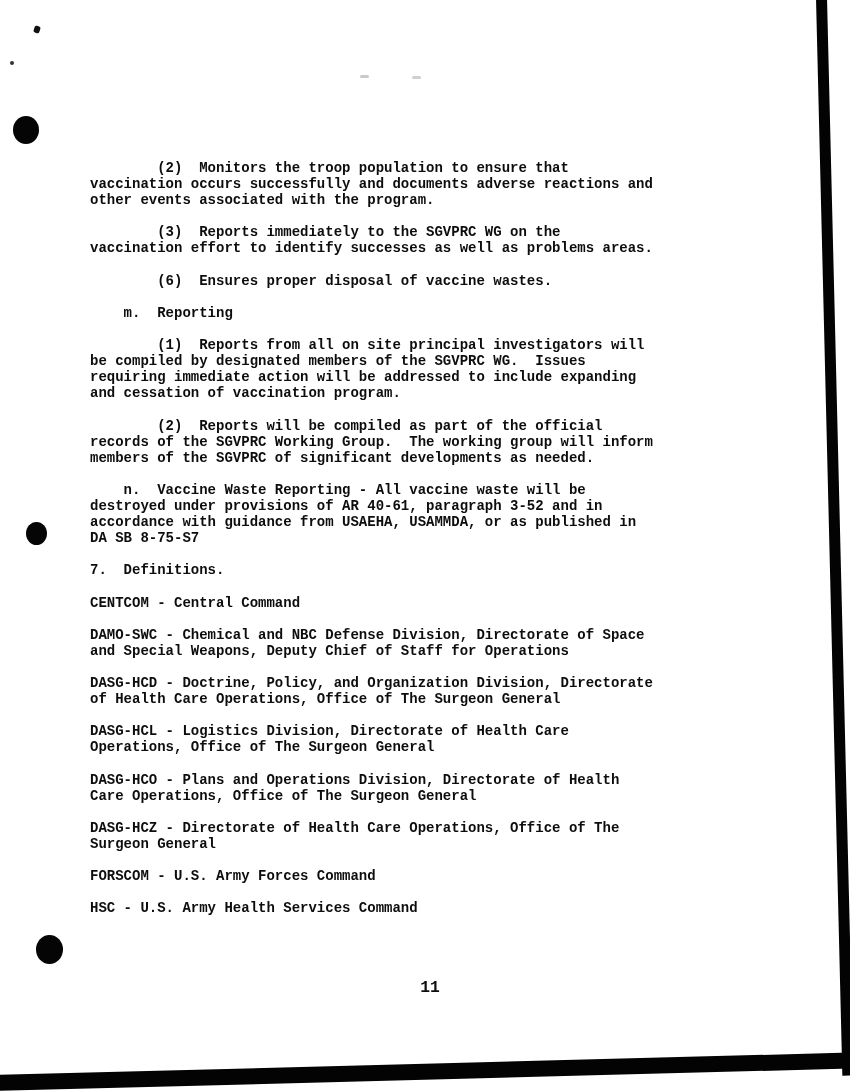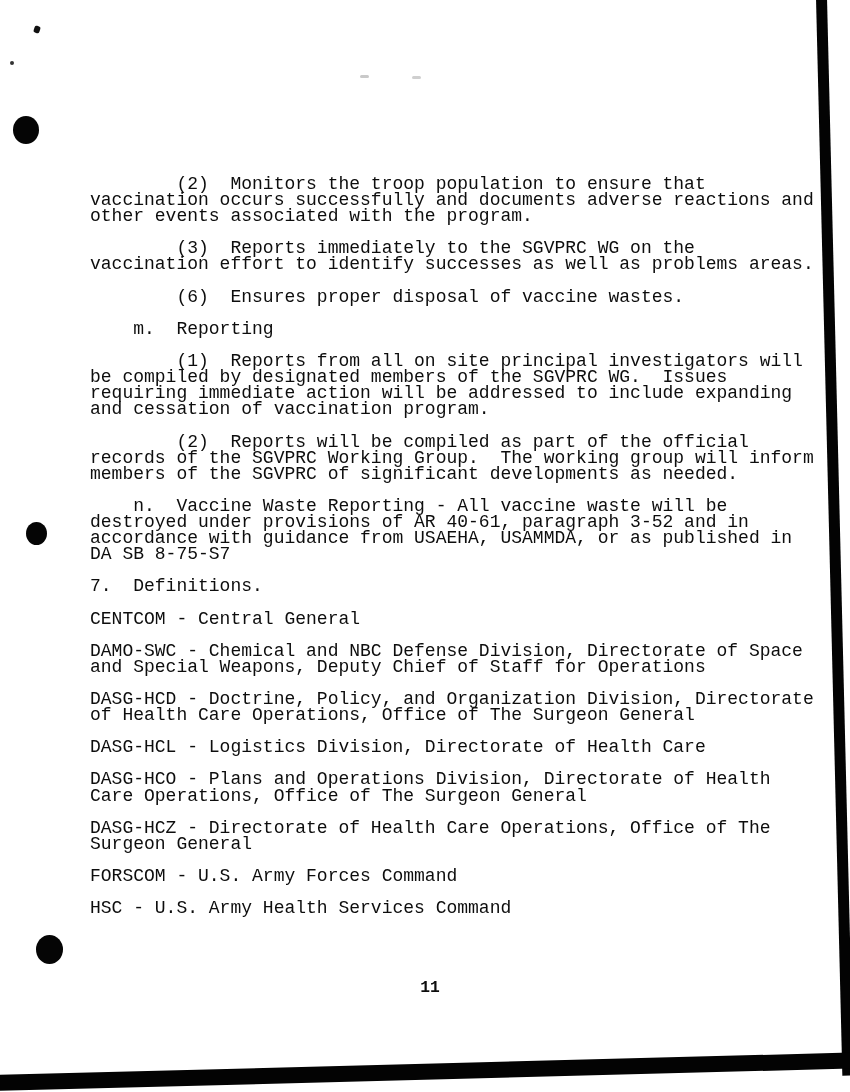--- a/index.html
+++ b/index.html
@@ -8,24 +8,24 @@
     width: 850px;
     height: 1092px;
     background: #ffffff;
     overflow: hidden;
     font-family: "Liberation Mono", "DejaVu Sans Mono", monospace;
   }
   
   .doc {
     position: absolute;
     left: 90px;
-    top: 176px;
+    top: 160px;
     width: 680px;
-    font-weight: 400;
-    font-size: 18px;
+    font-weight: 700;
+    font-size: 14px;
     line-height: 16.1px;
     color: #0d0d0d;
   }
   .para { margin: 0 0 16.1px 0; }
   .para:last-child { margin-bottom: 12px; }
   .line { white-space: pre; min-height: 16.1px; }
   
   .page-number {
     position: absolute;
     left: 0;
@@ -126,35 +126,36 @@
       <div class="line">destroyed under provisions of AR 40-61, paragraph 3-52 and in</div>
       <div class="line">accordance with guidance from USAEHA, USAMMDA, or as published in</div>
       <div class="line">DA SB 8-75-S7</div>
     </div>
 
     <div class="para">
       <div class="line">7.  Definitions.</div>
     </div>
 
     <div class="para">
-      <div class="line">CENTCOM - Central General</div>
+      <div class="line">CENTCOM - Central Command</div>
     </div>
 
     <div class="para">
       <div class="line">DAMO-SWC - Chemical and NBC Defense Division, Directorate of Space</div>
       <div class="line">and Special Weapons, Deputy Chief of Staff for Operations</div>
     </div>
 
     <div class="para">
       <div class="line">DASG-HCD - Doctrine, Policy, and Organization Division, Directorate</div>
       <div class="line">of Health Care Operations, Office of The Surgeon General</div>
     </div>
 
     <div class="para">
       <div class="line">DASG-HCL - Logistics Division, Directorate of Health Care</div>
+      <div class="line">Operations, Office of The Surgeon General</div>
     </div>
 
     <div class="para">
       <div class="line">DASG-HCO - Plans and Operations Division, Directorate of Health</div>
       <div class="line">Care Operations, Office of The Surgeon General</div>
     </div>
 
     <div class="para">
       <div class="line">DASG-HCZ - Directorate of Health Care Operations, Office of The</div>
       <div class="line">Surgeon General</div>

